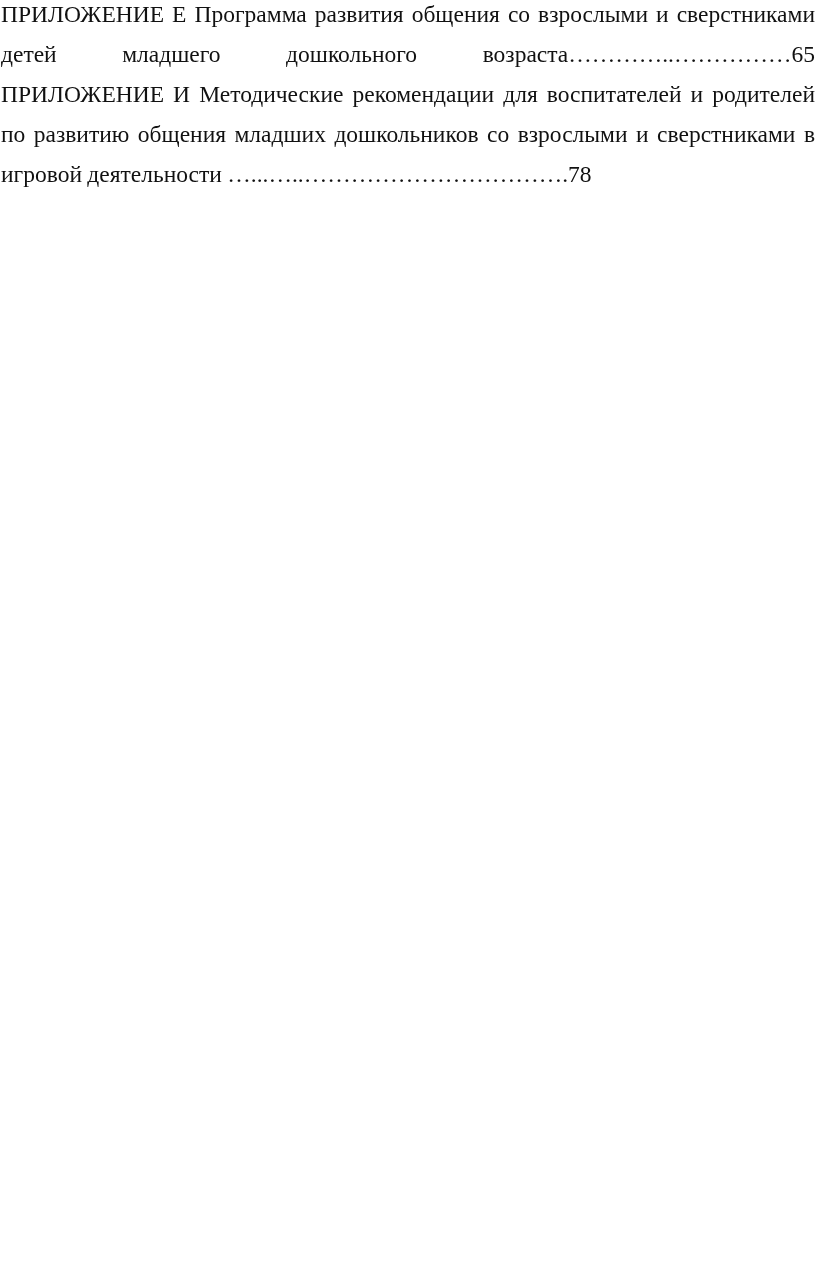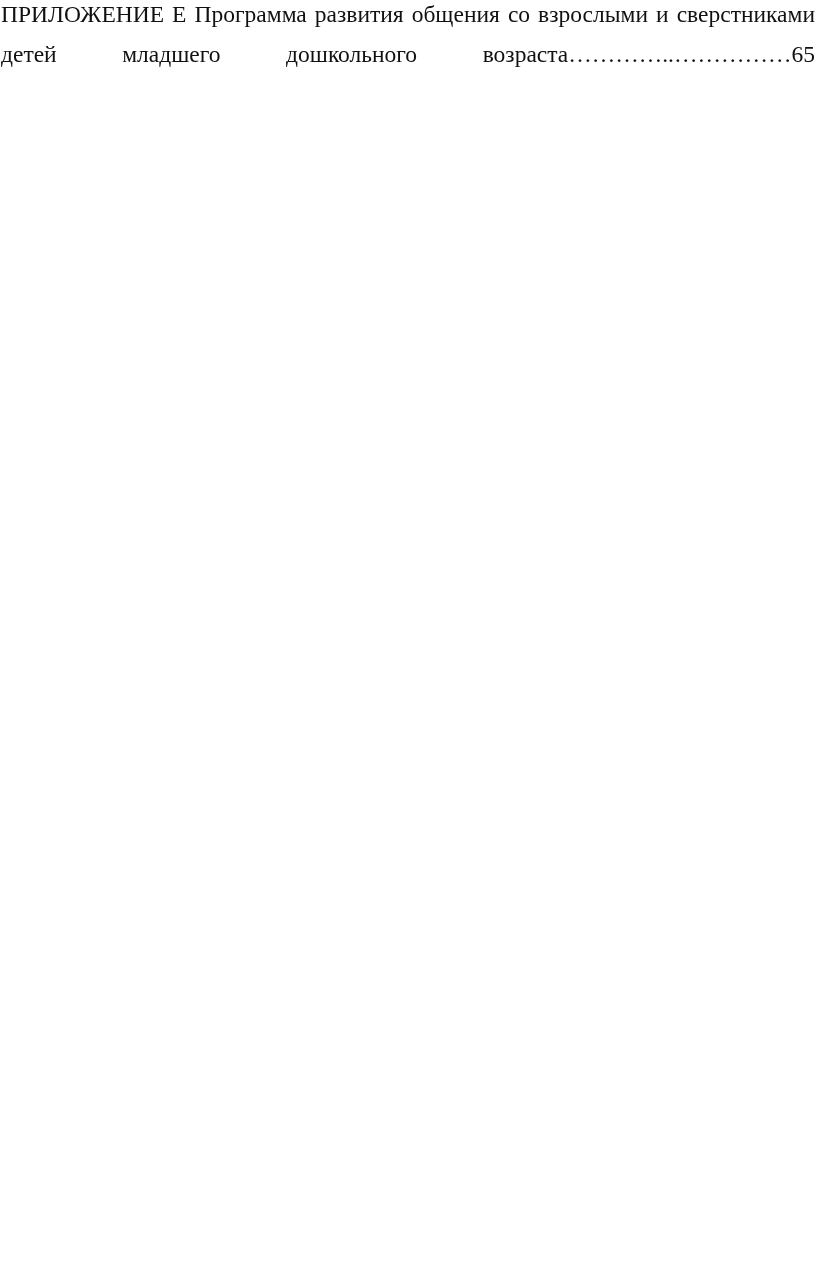--- a/index.html
+++ b/index.html
@@ -52,16 +52,17 @@
 </head>
 <body>
 
 <div id="page">
 
   <div id="toc-block">
 
     <p class="toc-entry full-justify">ПРИЛОЖЕНИЕ Е Программа развития общения со взрослыми и сверстниками детей младшего дошкольного возраста…………..……………65</p>
 
 
+    <p class="toc-entry ragged-last tight">ПРИЛОЖЕНИЕ И Методические рекомендации для воспитателей и родителей по развитию общения младших дошкольников со взрослыми и сверстниками в игровой деятельности …...…..…………………………….78</p>
 
   </div>
 
 </div>
 
 </body></html>

